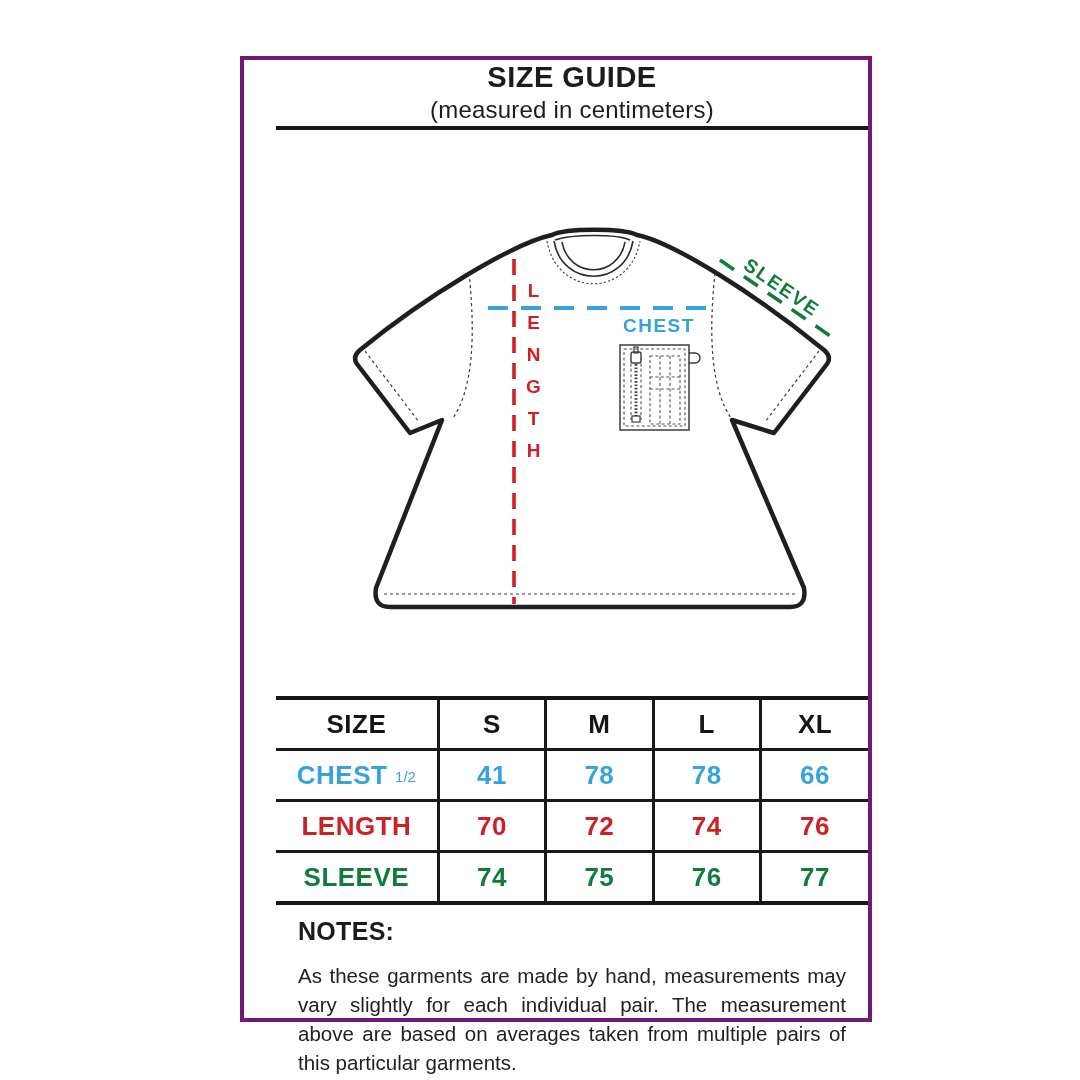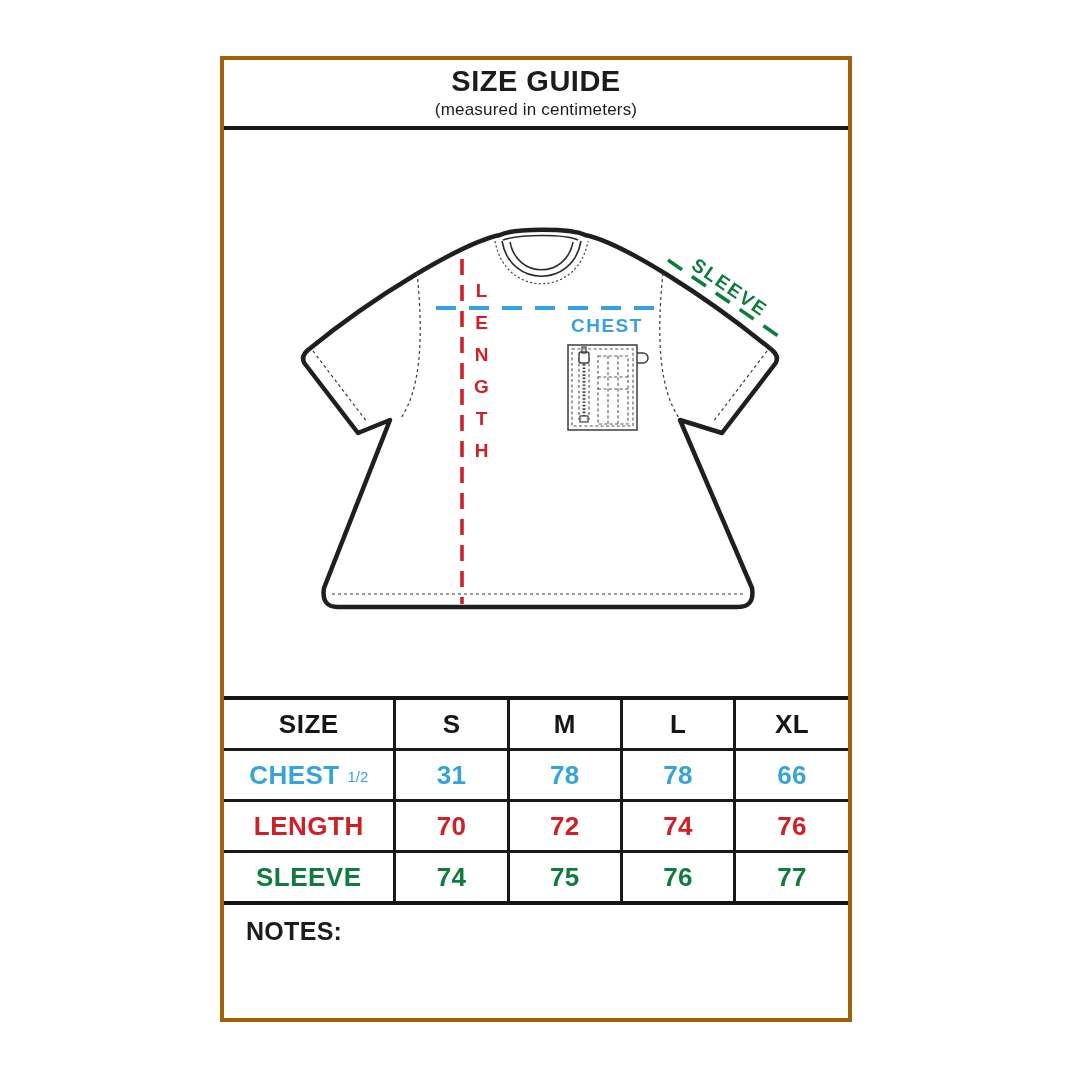--- a/index.html
+++ b/index.html
@@ -1,25 +1,25 @@
 <!DOCTYPE html>
 <html style="--c-length: #ce2127; --c-chest: #36a3dc; --c-sleeve: #0f7c3e;"><head>
 <meta charset="utf-8">
 <style>
   html,body{margin:0;padding:0;background:#fff;}
   .canvas{position:relative;width:1080px;height:1080px;background:#fff;
           font-family:"Liberation Sans",sans-serif;color:#1c1c1c;}
-  .panel{position:absolute;left:220px;top:56px;width:632px;height:966px;
-         border:4px solid #a16207;box-sizing:border-box;background:#fff;}
+  .panel{position:absolute;left:240px;top:56px;width:632px;height:966px;
+         border:4px solid #701a75;box-sizing:border-box;background:#fff;padding-left:32px;}
 
   
   .hdr{height:70px;border-bottom:4px solid #161616;box-sizing:border-box;
        display:flex;flex-direction:column;align-items:center;justify-content:center;}
   .hdr-title{font-size:29px;font-weight:bold;letter-spacing:.5px;line-height:1.1;}
-  .hdr-sub{font-size:17px;letter-spacing:.2px;margin-top:2px;}
+  .hdr-sub{font-size:24px;letter-spacing:.2px;margin-top:2px;}
 
   
   .diagram{position:relative;height:566px;box-sizing:border-box;overflow:hidden;}
   .shirt-svg{position:absolute;left:0;top:0;}
   .lab{position:absolute;font-weight:bold;}
   .lab-length{left:246px;top:150px;font-size:19px;color:var(--c-length);
               writing-mode:vertical-rl;text-orientation:upright;letter-spacing:11px;}
   .lab-chest{left:347px;top:185px;font-size:19px;color:var(--c-chest);letter-spacing:1.5px;}
   .lab-sleeve{left:476px;top:124px;font-size:19px;color:var(--c-sleeve);letter-spacing:2px;
               transform:rotate(34.5deg);transform-origin:left top;}
@@ -139,21 +139,21 @@
         <th>S</th>
         <th>M</th>
         <th>L</th>
         <th>XL</th>
       </tr>
       <tr class="row-chest">
         <td>
           <span>CHEST</span>
           <span class="frac">1/2</span>
         </td>
-        <td>31</td>
+        <td>41</td>
         <td>78</td>
         <td>78</td>
         <td>66</td>
       </tr>
       <tr class="row-length">
         <td>LENGTH</td>
         <td>70</td>
         <td>72</td>
         <td>74</td>
         <td>76</td>
@@ -163,16 +163,17 @@
         <td>74</td>
         <td>75</td>
         <td>76</td>
         <td>77</td>
       </tr>
     </tbody>
       </table>
 
     <div class="notes">
       <div class="notes-h">NOTES:</div>
+      <div class="notes-b">As these garments are made by hand, measurements may vary slightly for each individual pair. The measurement above are based on averages taken from multiple pairs of this particular garments.</div>
     </div>
 
   </div>
 </div>
 
 </body></html>

